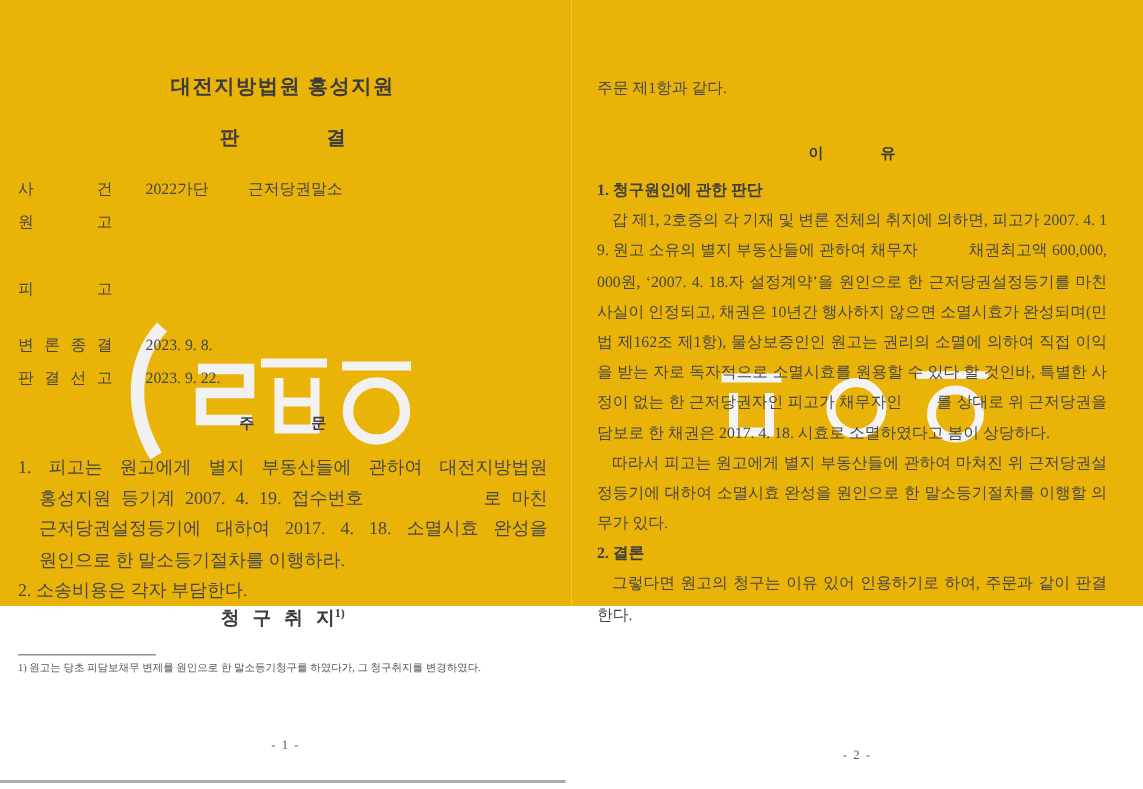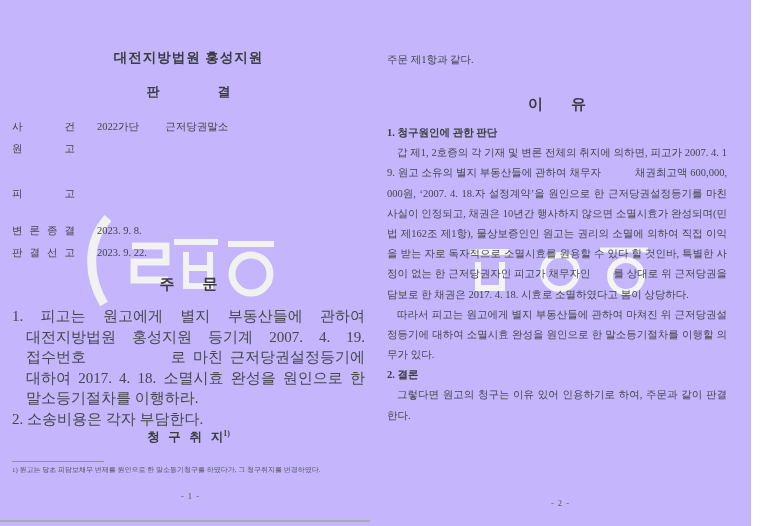--- a/index.html
+++ b/index.html
@@ -9,25 +9,25 @@
     height: 526px;
     background: #ffffff;
     overflow: hidden;
     font-family: "Liberation Serif", "DejaVu Serif", serif;
     color: #434343;
   }
   .page {
     position: absolute;
     top: 0;
     width: 381px;
-    height: 526px;
-    background: #c4b5fd;
+    height: 404px;
+    background: #eab308;
   }
   .page1 { left: 0; }
-  .page2 { left: 370px; }
+  .page2 { left: 381px; }
   .content1 { position: relative; height: 100%; padding: 0 16px 0 12px; box-sizing: border-box; }
   .content2 { position: relative; height: 100%; padding: 0 24px 0 17px; box-sizing: border-box; }
 
   .court-name {
     margin-top: 50px;
     text-align: center;
     font-size: 13.5px;
     line-height: 16px;
     font-weight: 700;
     letter-spacing: 1px;
@@ -37,21 +37,21 @@
     display: block;
     margin-left: auto;
     margin-right: auto;
     font-weight: 700;
     font-size: 13px;
     color: #3c3c3c;
     text-align: justify;
     text-align-last: justify;
   }
   .doc-title { width: 84px; margin-top: 17px; }
-  .heading-2char { width: 58px; font-size: 15px; }
+  .heading-2char { width: 58px; font-size: 10px; }
   .order-heading { margin-top: 15px; }
   .claim-heading-wrap { text-align: center; font-size: 12.5px; font-weight: 700; color: #3c3c3c; }
   .claim-heading-inline {
     display: inline-block;
     width: 76px;
     text-align: justify;
     text-align-last: justify;
     vertical-align: baseline;
   }
   .claim-heading-wrap sup { font-size: 8px; font-weight: 700; }
@@ -65,21 +65,21 @@
     color: #454545;
   }
   .row .value { margin-left: 22px; color: #454545; }
   .case-row { margin-top: 19px; }
   .defendant-row { margin-top: 31px; }
   .hearing-row { margin-top: 23px; }
   .attorney-line { margin-top: 20px; margin-left: 83px; font-size: 10.5px; color: #454545; }
 
   .order-item {
     margin-top: 0;
-    font-size: 15px;
+    font-size: 12px;
     line-height: 20.5px;
     text-align: justify;
     padding-left: 14px;
     text-indent: -14px;
     word-break: keep-all;
     color: #474747;
   }
   .order-item.first { margin-top: 12px; }
 
   .para {

